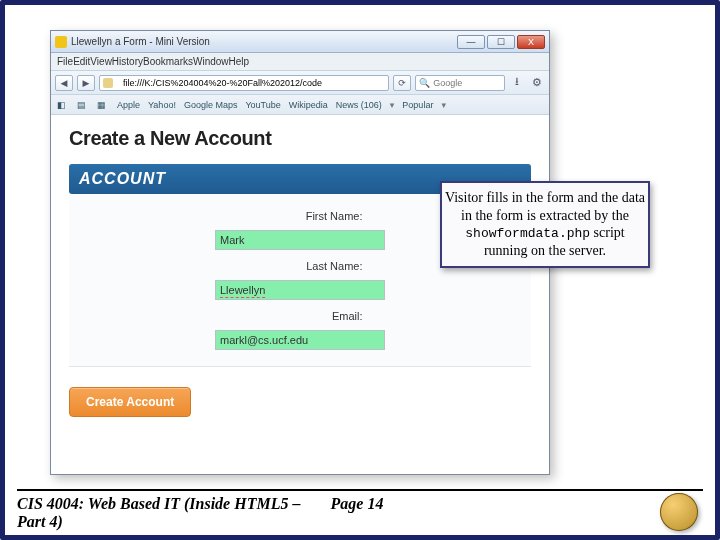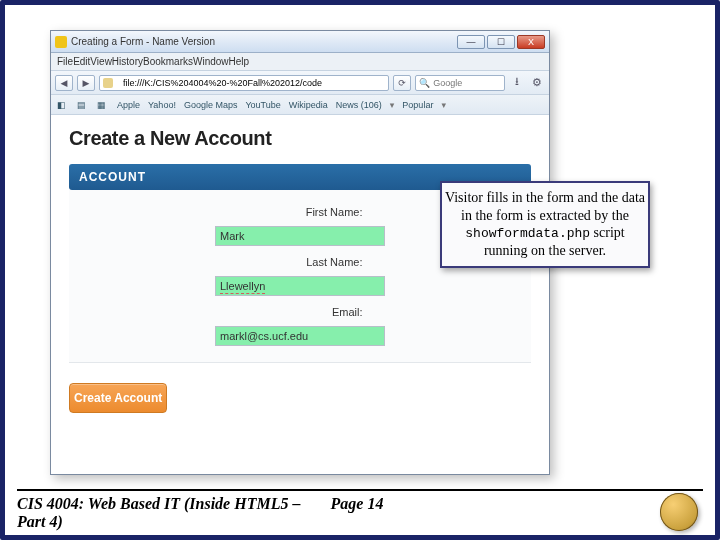--- a/index.html
+++ b/index.html
@@ -85,25 +85,26 @@
   color:#356;
 }
 .bookbar .bicon { width:12px; height:10px; display:inline-block; }
 .content { padding: 12px 18px 16px 18px; }
 .pg-title { font-family: Arial, sans-serif; font-weight: bold; font-size: 20px; letter-spacing:-0.4px; color:#222; }
 .section-head {
   margin-top: 14px;
   background: linear-gradient(#2a6fa8,#1f5a90);
   color:#fff;
   font-weight:bold;
-  font-size:12px;
+  font-size:16px;
   letter-spacing:1px;
   padding:6px 10px;
   border-radius:3px;
   text-transform:uppercase;
+  font-style:italic;
 }
 .form-area {
   background:#fafbfc;
   border-bottom:1px solid #e3e7eb;
   padding: 14px 0 16px 0;
 }
 .row { display:flex; align-items:center; gap:8px; margin-top:10px;flex-direction:column; }
 .row:first-child { margin-top:2px; }
 .lbl { width: 125px; text-align:right; font-size:11px; color:#333; }
 .inp {
@@ -115,21 +116,21 @@
   padding: 0 4px;
   color:#333;
 }
 .lastname-underline { border-bottom:1px dashed #d05c5c; display:inline-block; line-height:14px;}
 .create-btn {
   margin-top: 20px;
   display:inline-block;
   background: linear-gradient(#f7a556,#ec8b2e);
   border:1px solid #cf7a22;
   border-radius:4px;
-  padding: 7px 4px;
+  padding: 7px 16px;
   color:#fff;
   font-size:12px;
   font-weight:bold;
   box-shadow: 0 1px 0 rgba(255,255,255,0.3) inset;
   cursor:pointer;
 }
 .annotation {
   position:absolute;
   left: 435px;
   top: 176px;
@@ -188,21 +189,21 @@
 }
 </style>
 </head>
 <body>
 
 <div class="slide">
 
   <div class="browser">
     <div class="titlebar">
       <span class="favicon"></span>
-      <span>Creating a Form - Name Version</span>
+      <span>Llewellyn a Form - Mini Version</span>
       <div class="win-buttons">
         <div class="win-btn">—</div>
         <div class="win-btn">☐</div>
         <div class="win-btn win-close">X</div>
       </div>
     </div>
 
     <div class="menubar">
       <span>File</span>
       <span>Edit</span>

